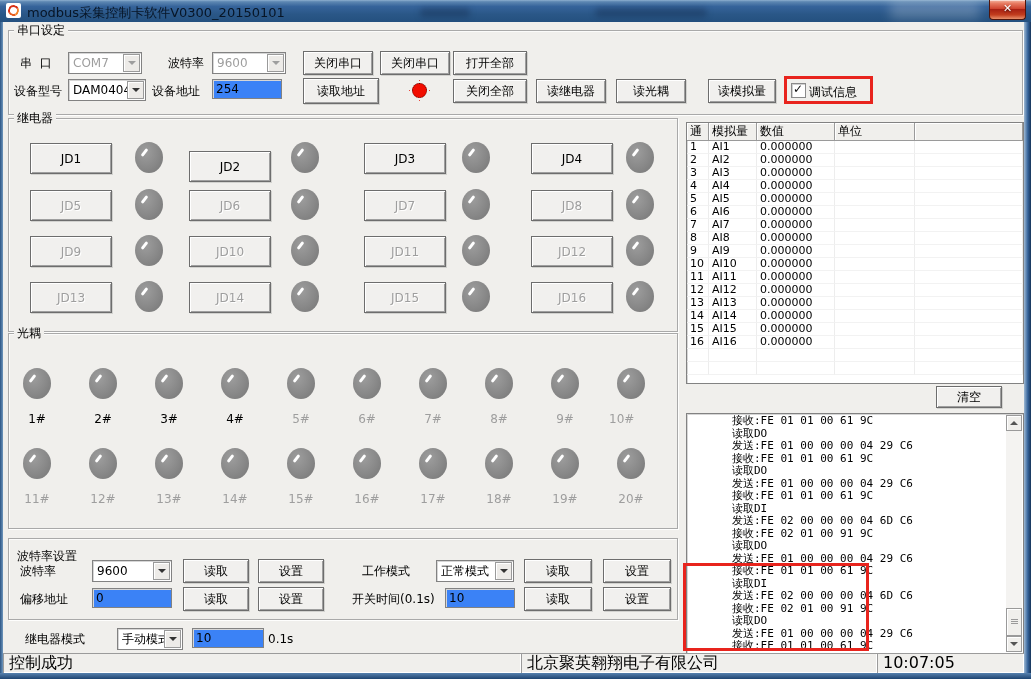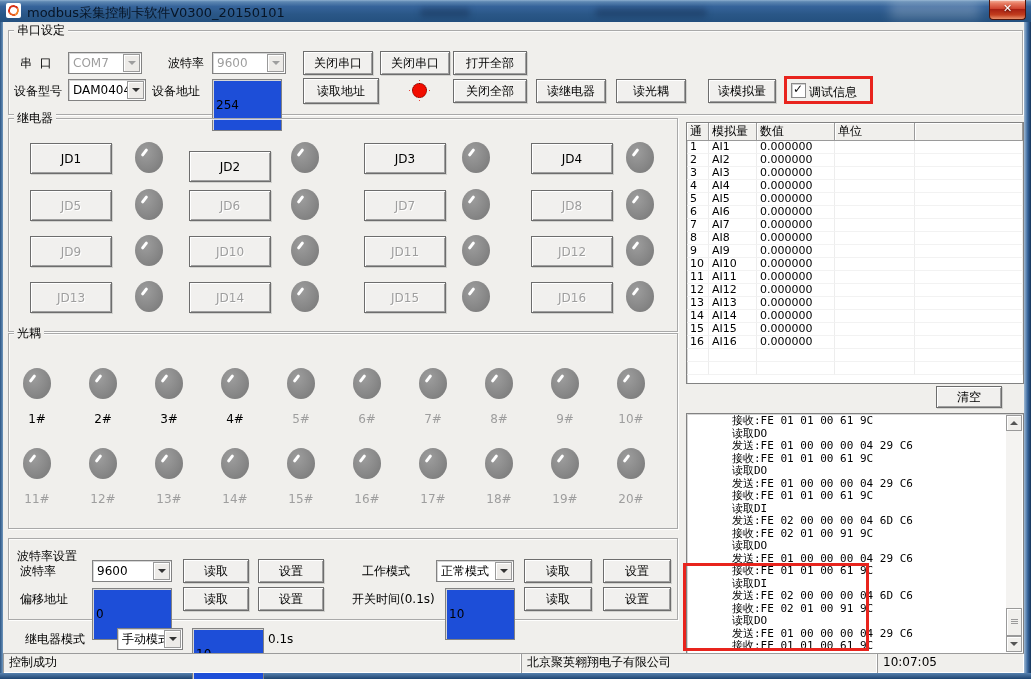--- a/index.html
+++ b/index.html
@@ -35,22 +35,22 @@
     font-size:12px; color:#000; background:#f1f0ee; border:1px solid #6d6d6d;
     box-shadow:inset 1px 1px 0 #ffffff, inset -1px -1px 0 #9f9f9f, 1px 1px 0 rgba(0,0,0,.12); cursor:default; white-space:nowrap; }
   .btn.disabled { color:#9e9e9e; text-shadow:1px 1px 0 #fff; }
   .combo { position:absolute; background:#fff; border:1px solid #828282; box-shadow:inset 1px 1px 0 #d6d6d6; }
   .combo .val { position:absolute; left:4px; top:3px; right:17px; font-size:12px; line-height:14px; overflow:hidden; white-space:nowrap; }
   .combo .arrowbox { position:absolute; top:1px; right:1px; bottom:1px; width:15px; background:#edebe8;
     border:1px solid #9a9a9a; box-shadow:inset 1px 1px 0 #fff; display:flex; align-items:center; justify-content:center; }
   .combo .arrowbox::after { content:""; border:4px solid transparent; border-top-color:#333; margin-top:4px; }
   .combo.disabled .val { color:#9e9e9e; }
   .combo.disabled .arrowbox::after { border-top-color:#9e9e9e; }
-  input.input { position:absolute; background:#1d4ed8; border:1px solid #828282; box-shadow:inset 1px 1px 0 #d6d6d6;
-    font-family:"DejaVu Sans","Liberation Sans",sans-serif; font-size:12px; padding:16px 3px; outline:none; }
+  input.input { position:absolute; background:#3b82f6; border:1px solid #828282; box-shadow:inset 1px 1px 0 #d6d6d6;
+    font-family:"DejaVu Sans","Liberation Sans",sans-serif; font-size:12px; padding:0 3px; outline:none; }
   .led { position:absolute; width:28px; height:31px; border-radius:50%;
     background:radial-gradient(ellipse at 38% 32%, #9d9d9d, #888 55%, #757575 100%); }
   .led::after { content:""; position:absolute; left:8px; top:6px; width:3px; height:9px; background:#fff; border-radius:2px; transform:rotate(38deg); }
   .redled { position:absolute; width:13px; height:13px; border-radius:50%; background:#f20d00; border:1px dotted #4d0c08; }
   .redled::after { content:""; position:absolute; left:5px; top:5px; width:3px; height:3px; border-radius:50%;
     box-shadow:0 -10px 0 -1px #e81100,0 10px 0 -1px #e81100,-10px 0 0 -1px #e81100,10px 0 0 -1px #e81100,
       7px -7px 0 -1.5px #e81100,-7px 7px 0 -1.5px #e81100,7px 7px 0 -1.5px #e81100,-7px -7px 0 -1.5px #e81100; }
   .checkbox { position:absolute; width:13px; height:13px; background:#fff; border:1px solid #8a8a8a; box-shadow:inset 1px 1px 0 #d0d0d0; }
   .checkbox.checked::after { content:"✓"; position:absolute; left:1px; top:-2px; font-size:12px; font-weight:bold; color:#0a0a0a; }
   .redbox { position:absolute; border:3px solid #e8241d; box-sizing:border-box; z-index:60; pointer-events:none; }
@@ -78,21 +78,21 @@
   .sb-up::after { content:""; border:4px solid transparent; border-bottom-color:#555; margin-bottom:4px; }
   .sb-down::after { content:""; border:4px solid transparent; border-top-color:#555; margin-top:4px; }
   .sb-thumb { position:absolute; left:0; top:193px; width:16px; height:28px; box-sizing:border-box;
     background:#f0efec; border:1px solid #9a9a9a; box-shadow:inset 1px 1px 0 #fff; }
   .sb-thumb::after { content:""; position:absolute; left:4px; top:10px; width:7px; height:6px;
     background:repeating-linear-gradient(180deg,#9a9a9a 0 1px,transparent 1px 2px); }
 
   
   #statusbar { position:absolute; left:3px; top:653px; width:1021px; height:20px; background:#f0efec; display:flex; }
   .sb-panel { box-sizing:border-box; height:20px; box-shadow:inset 1px 1px 0 #9b9b9b, inset -1px -1px 0 #fff;
-    font-size:12px; line-height:19px; padding:0 6px; overflow:hidden; white-space:nowrap; }
+    font-size:16px; line-height:19px; padding:0 6px; overflow:hidden; white-space:nowrap; }
 </style>
 </head>
 <body>
 
 <div id="app">
 
   <div id="titlebar">
     <div id="app-icon"></div>
     <span id="title-text">modbus采集控制卡软件V0300_20150101</span>
     <div class="blur-smudge" style="left:420px;top:8px;width:50px;height:9px;background:rgba(15,35,65,.35);"></div>
@@ -400,21 +400,21 @@
     <span class="label gray" style="left: 279px; top: 412px; width: 44px; text-align: center;">5#</span>
     <div class="led" style="left: 353px; top: 368px;"></div>
     <span class="label gray" style="left: 345px; top: 412px; width: 44px; text-align: center;">6#</span>
     <div class="led" style="left: 419px; top: 368px;"></div>
     <span class="label gray" style="left: 411px; top: 412px; width: 44px; text-align: center;">7#</span>
     <div class="led" style="left: 485px; top: 368px;"></div>
     <span class="label gray" style="left: 477px; top: 412px; width: 44px; text-align: center;">8#</span>
     <div class="led" style="left: 551px; top: 368px;"></div>
     <span class="label gray" style="left: 543px; top: 412px; width: 44px; text-align: center;">9#</span>
     <div class="led" style="left: 617px; top: 368px;"></div>
-    <span class="label gray" style="left: 609px; top: 412px; width: 44px; text-align: center;">10#</span>
+    <span class="label gray" style="left: 609px; top: 412px; width: 44px; text-align: left;">10#</span>
     <div class="led" style="left: 23px; top: 448px;"></div>
     <span class="label gray" style="left: 15px; top: 492px; width: 44px; text-align: center;">11#</span>
     <div class="led" style="left: 89px; top: 448px;"></div>
     <span class="label gray" style="left: 81px; top: 492px; width: 44px; text-align: center;">12#</span>
     <div class="led" style="left: 155px; top: 448px;"></div>
     <span class="label gray" style="left: 147px; top: 492px; width: 44px; text-align: center;">13#</span>
     <div class="led" style="left: 221px; top: 448px;"></div>
     <span class="label gray" style="left: 213px; top: 492px; width: 44px; text-align: center;">14#</span>
     <div class="led" style="left: 287px; top: 448px;"></div>
     <span class="label gray" style="left: 279px; top: 492px; width: 44px; text-align: center;">15#</span>

